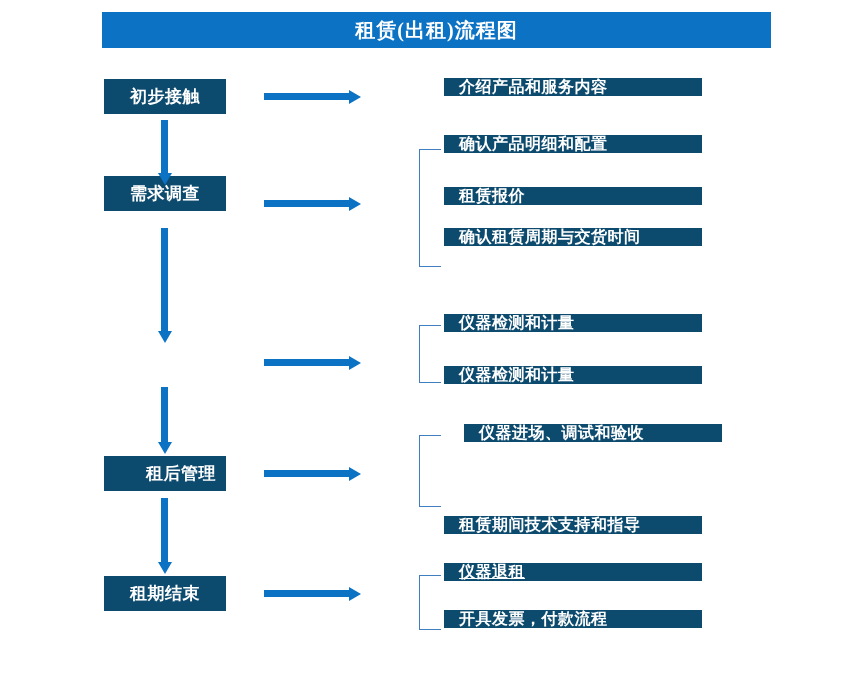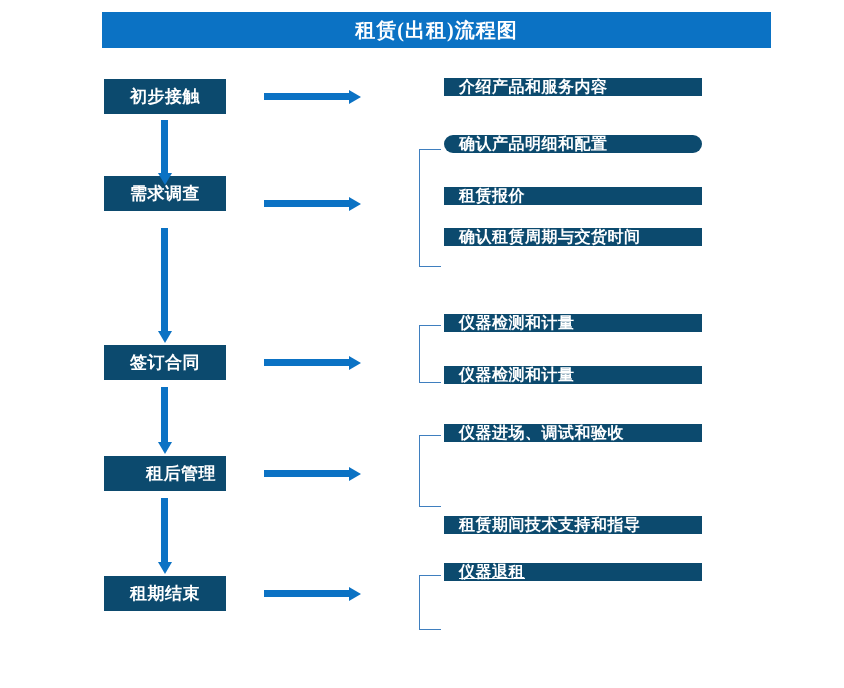--- a/index.html
+++ b/index.html
@@ -101,43 +101,43 @@
 </style>
 </head>
 <body>
 
 <div id="canvas">
 
   <div class="title-bar">租赁(出租)流程图</div>
 
   <div class="box stage-box" style="top:79px;">初步接触</div>
   <div class="box stage-box" style="top:176px;">需求调查</div>
-  <div class="box stage-box" style="top:345px;">签订合同</div>
   <div class="box stage-box" style="top:456px;padding-left:32px;">租后管理</div>
   <div class="box stage-box" style="top:576px;">租期结束</div>
 
   <div class="arrow-v" style="left:161px; top:120px; height:54px;"></div>
   <div class="arrow-v" style="left:161px; top:228px; height:104px;"></div>
   <div class="arrow-v" style="left:161px; top:387px; height:56px;"></div>
   <div class="arrow-v" style="left:161px; top:498px; height:65px;"></div>
 
   <div class="arrow-h" style="left:264px; top:93px;  width:86px;"></div>
   <div class="arrow-h" style="left:264px; top:200px; width:86px;"></div>
   <div class="arrow-h" style="left:264px; top:359px; width:86px;"></div>
   <div class="arrow-h" style="left:264px; top:470px; width:86px;"></div>
   <div class="arrow-h" style="left:264px; top:590px; width:86px;"></div>
 
   <div class="bracket" style="left:419px; top:149px; width:22px; height:118px;"></div>
   <div class="bracket" style="left:419px; top:325px; width:22px; height:58px;"></div>
   <div class="bracket" style="left:419px; top:435px; width:22px; height:72px;"></div>
   <div class="bracket" style="left:419px; top:575px; width:22px; height:55px;"></div>
 
   <div class="box detail-box" style="top:78px;">介绍产品和服务内容</div>
-  <div class="box detail-box" style="top:135px;border-radius:17px;">确认产品明细和配置</div>
+  <div class="box detail-box" style="top:135px;">确认产品明细和配置</div>
   <div class="box detail-box" style="top:187px;text-align:right;">租赁报价</div>
   <div class="box detail-box" style="top:228px;">确认租赁周期与交货时间</div>
   <div class="box detail-box" style="top:314px;">仪器检测和计量</div>
   <div class="box detail-box" style="top:366px;">仪器检测和计量</div>
-  <div class="box detail-box" style="top:424px;">仪器进场、调试和验收</div>
+  <div class="box detail-box" style="top:424px;margin-left:20px;">仪器进场、调试和验收</div>
   <div class="box detail-box" style="top:516px;">租赁期间技术支持和指导</div>
   <div class="box detail-box" style="top:563px;text-decoration:underline;">仪器退租</div>
+  <div class="box detail-box" style="top:610px;">开具发票，付款流程</div>
 
 </div>
 
 </body></html>

